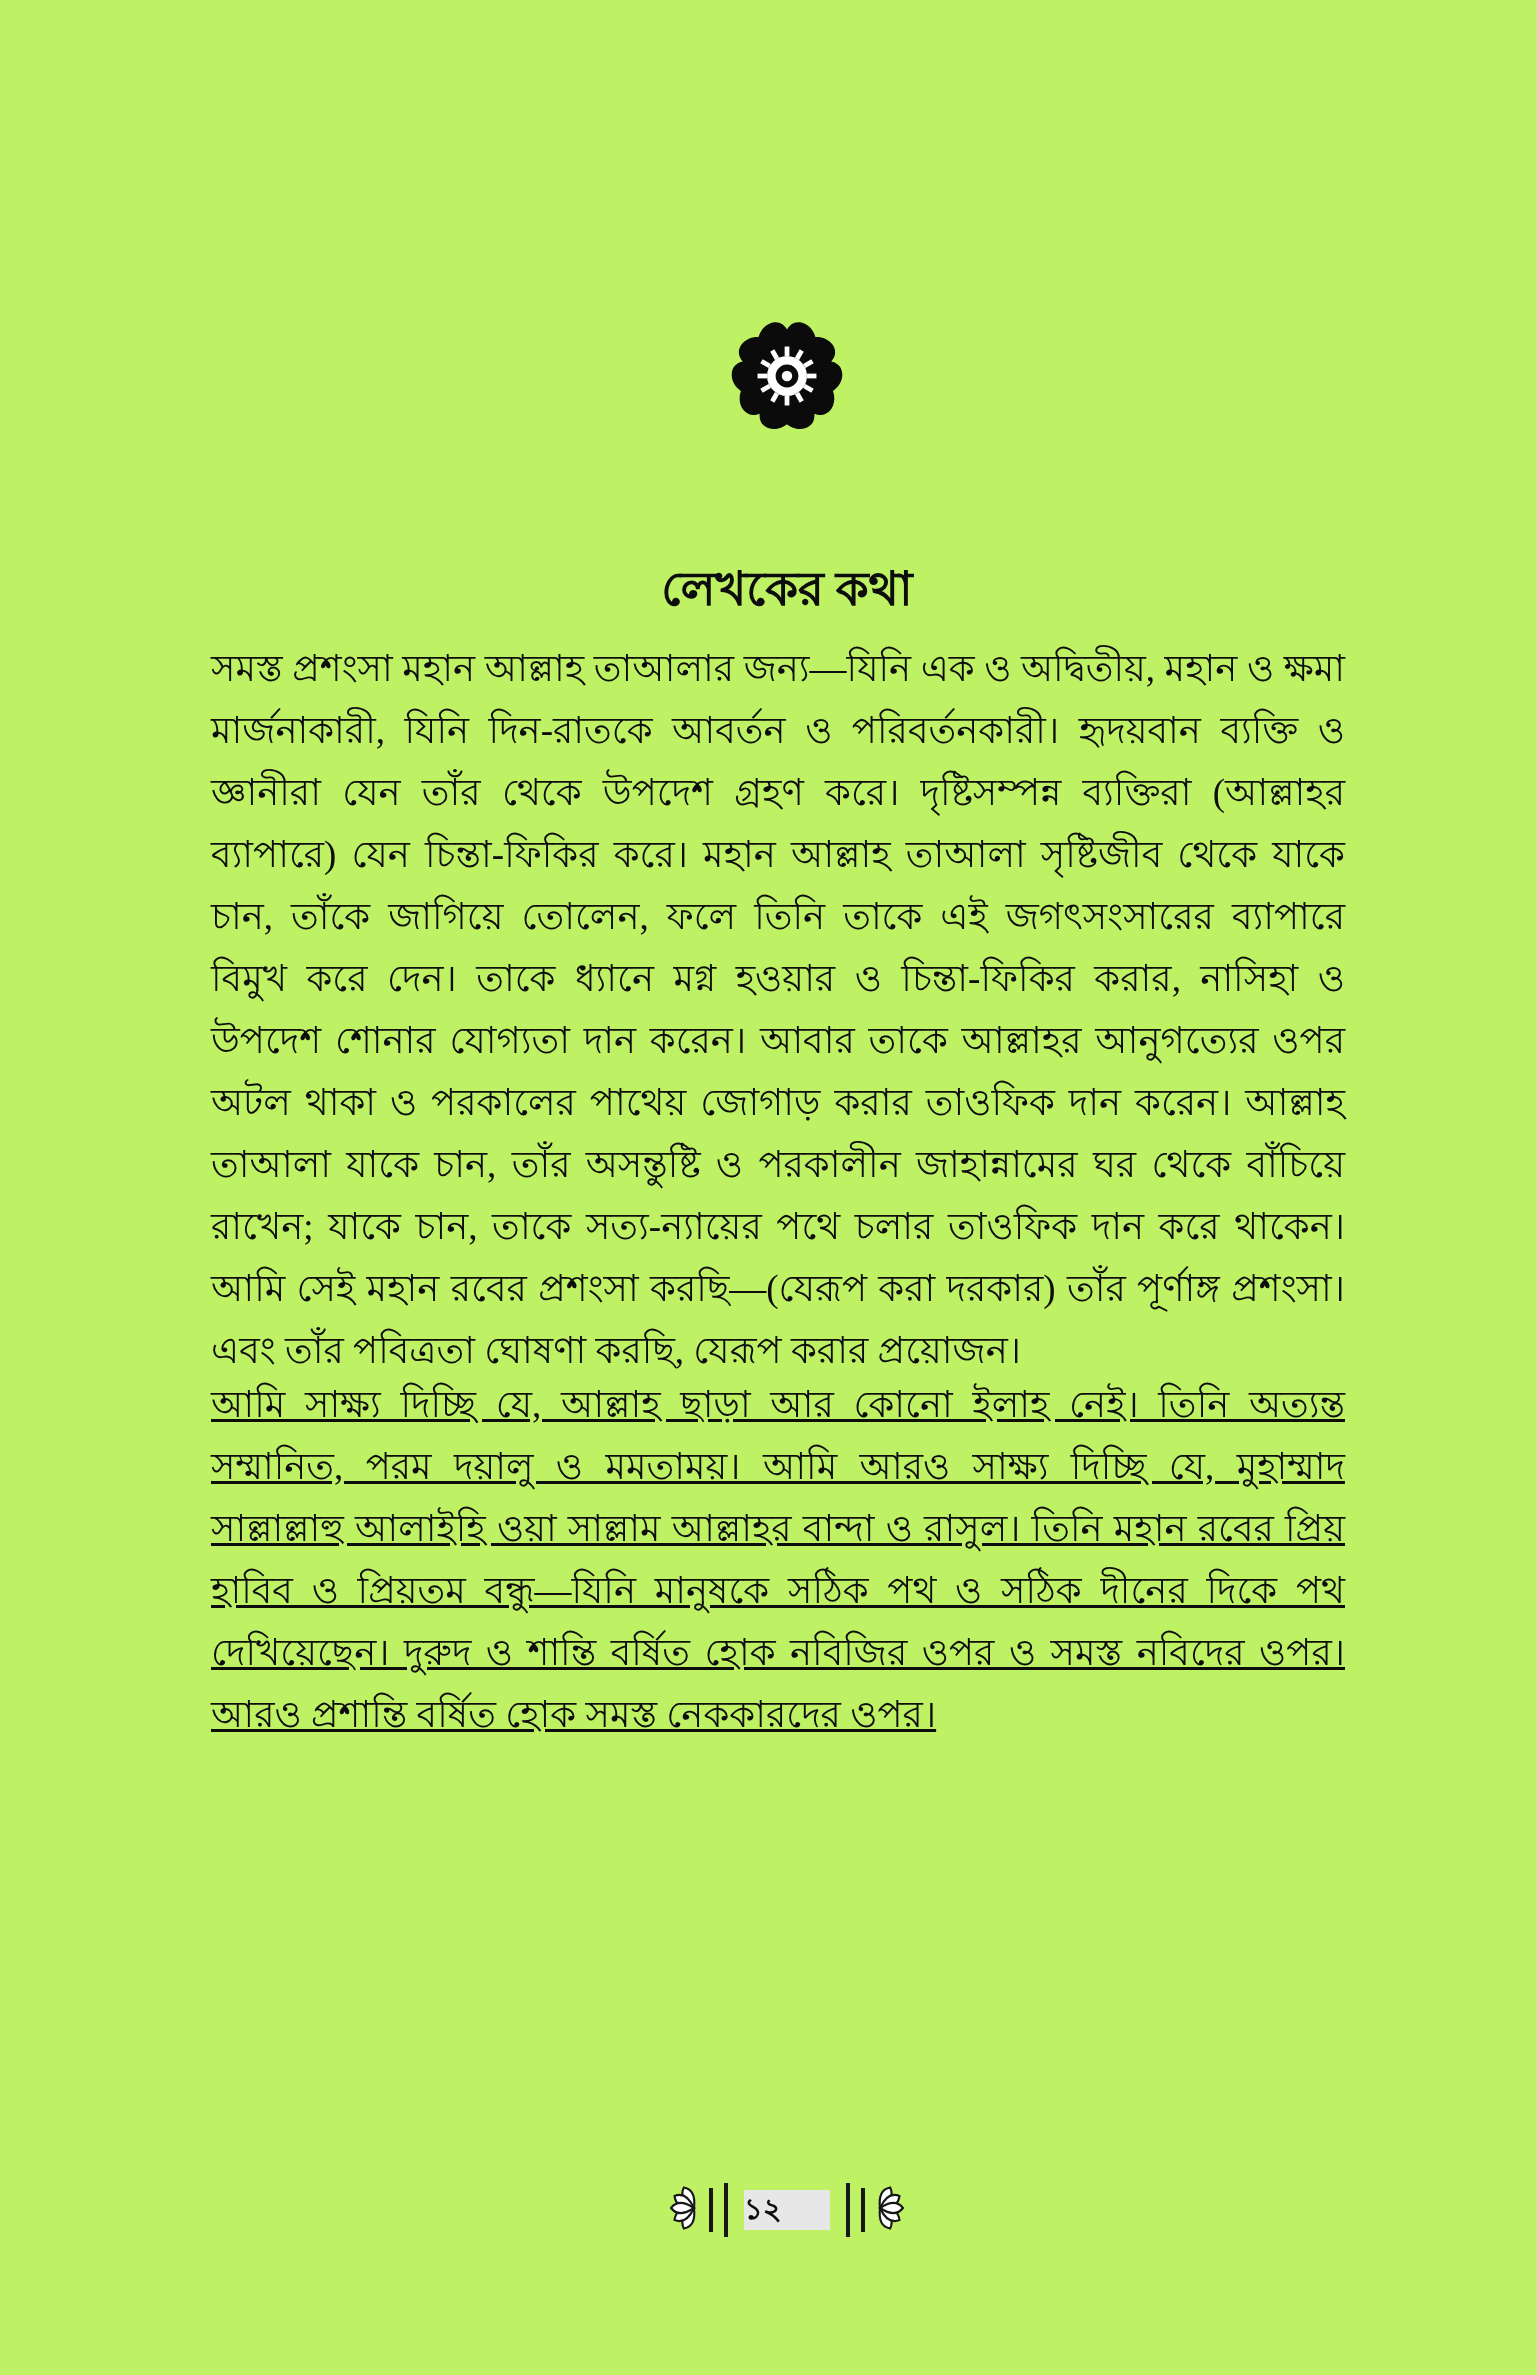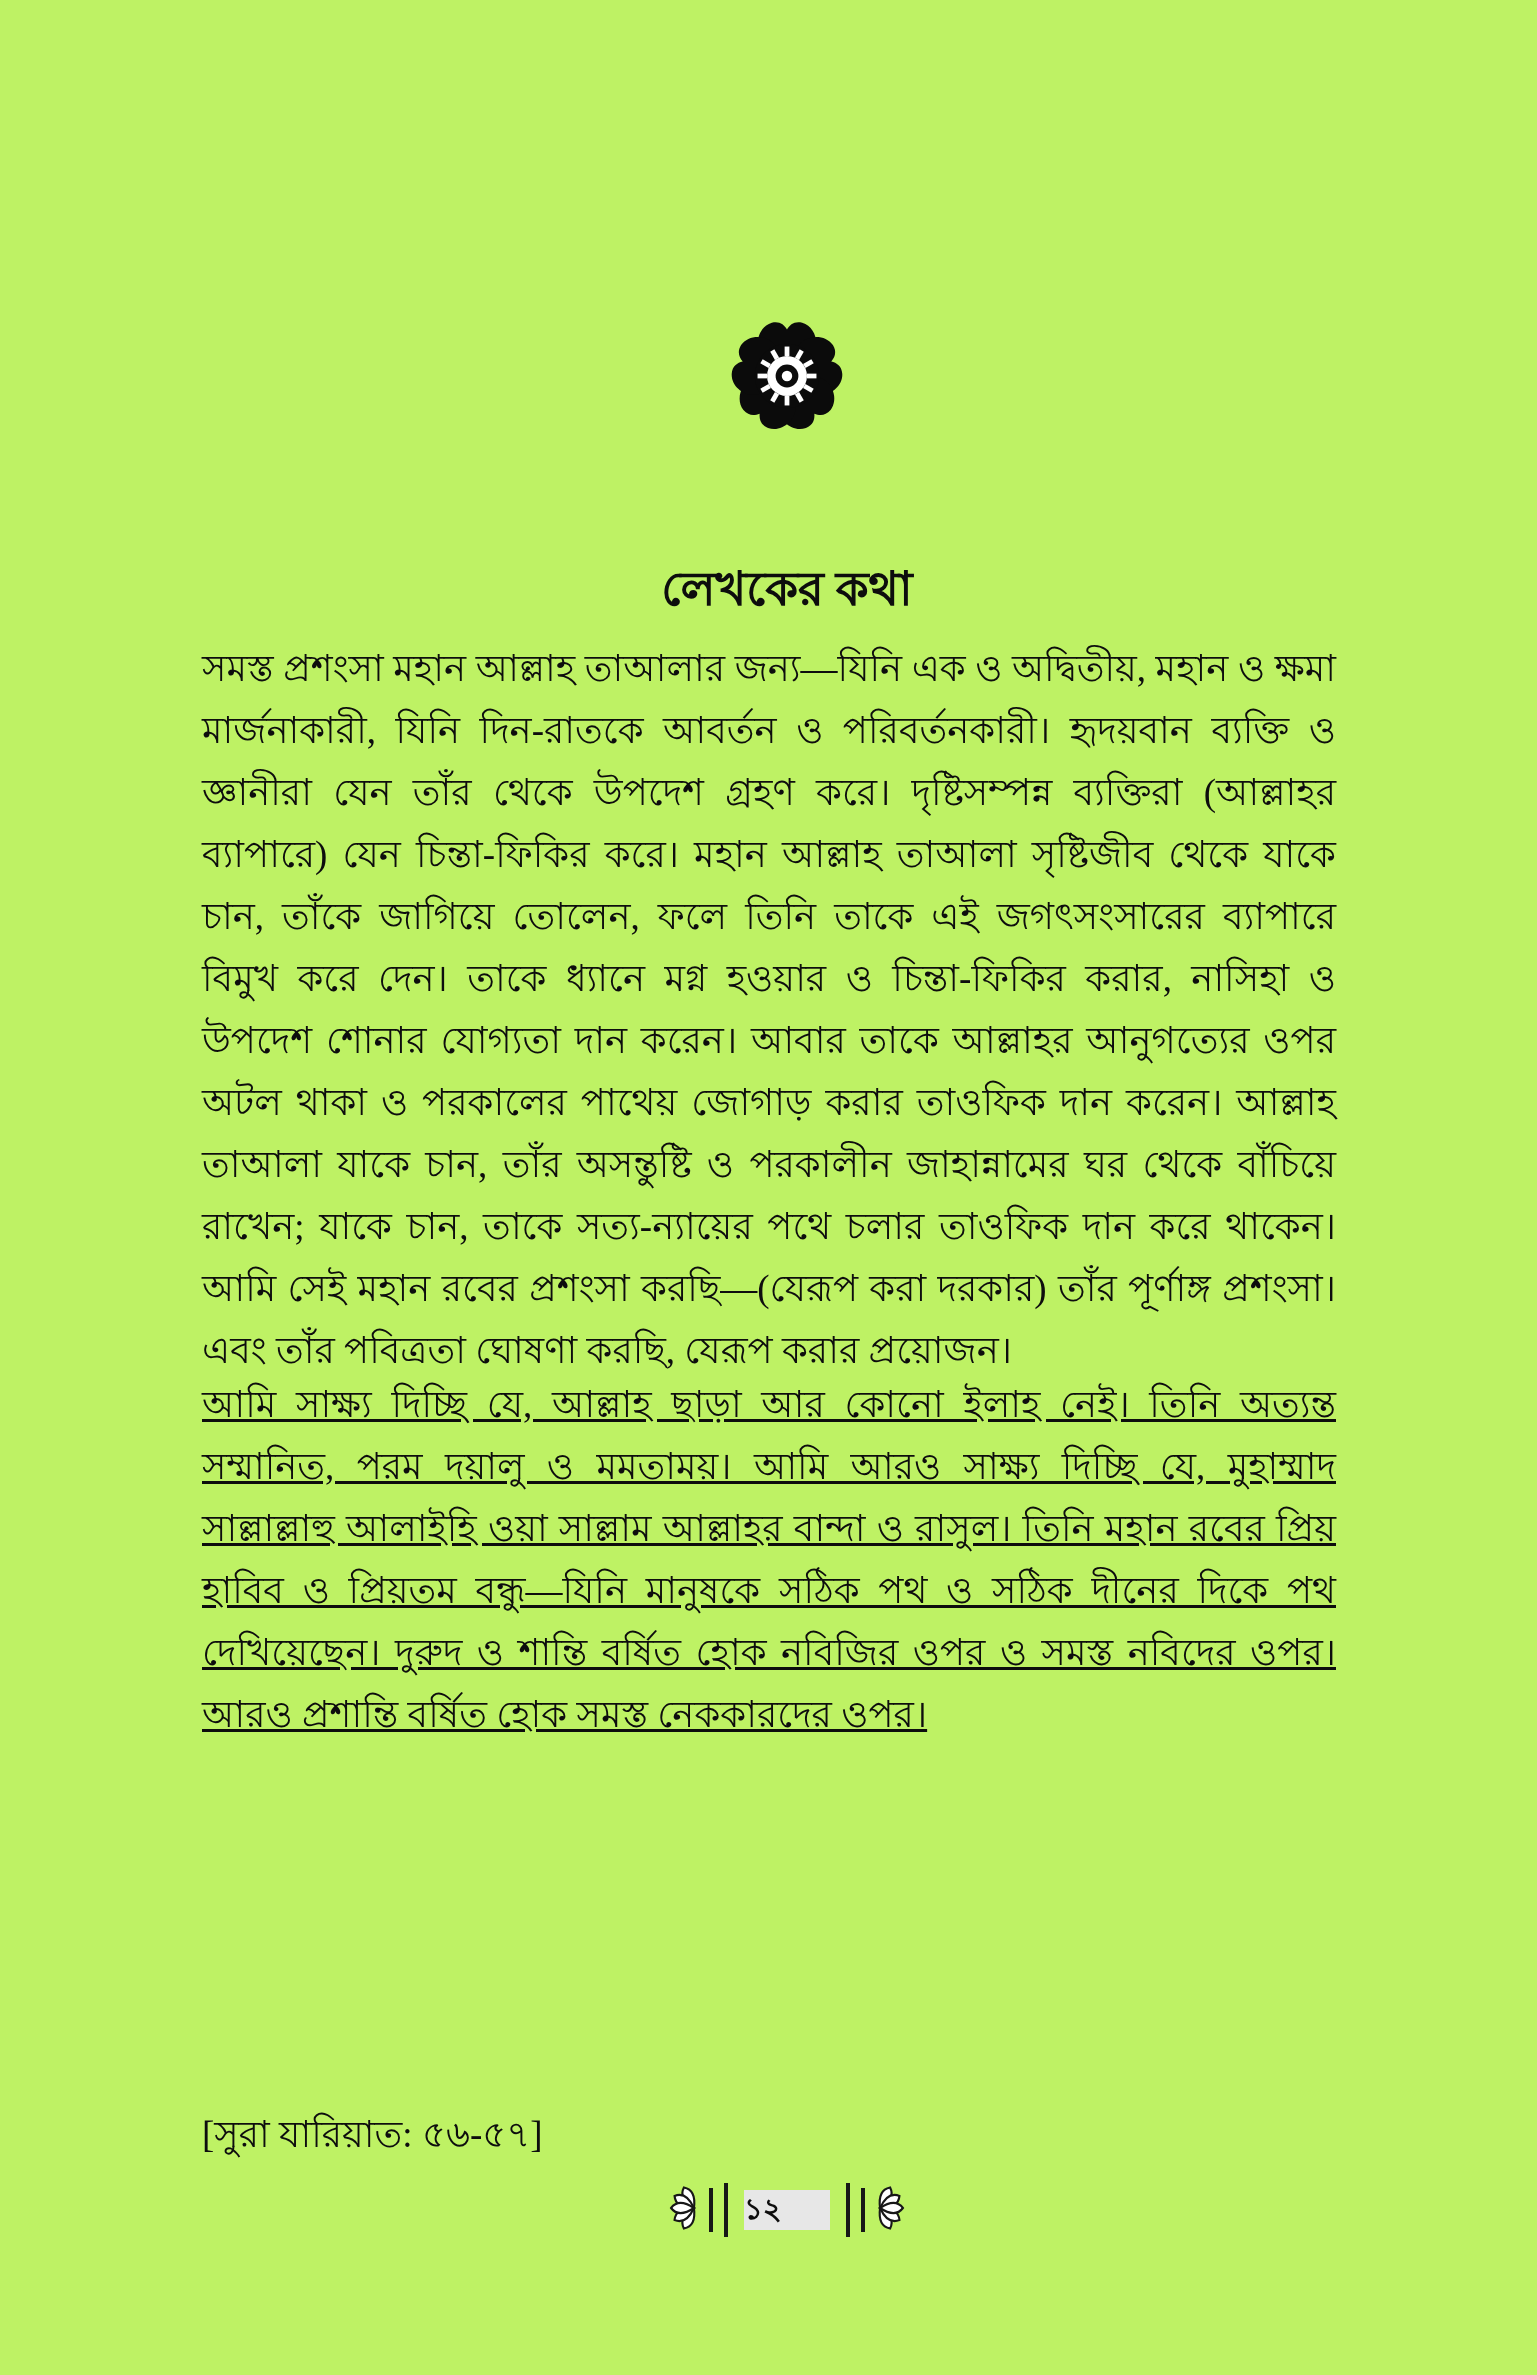--- a/index.html
+++ b/index.html
@@ -25,21 +25,21 @@
     top: 522px;
     left: 0;
     width: 100%;
     text-align: center;
     font-size: 47px;
     font-weight: 700;
     letter-spacing: 0px;
   }
   .body-text {
     position: absolute;
-    left: 202px;
+    left: 211px;
     width: 1134px;
     font-size: 37px;
     line-height: 62px;
     text-align: justify;
     text-justify: inter-word;
   }
   .p1 { top: 601px; }
   .p2 { top: 1337px; text-decoration: underline; }
   .p3 { top: 1725px; text-align: left; }
   .arabic {
@@ -123,21 +123,20 @@
     </svg>
   </div>
 
   <h1 class="title">লেখকের কথা</h1>
 
   <p class="body-text p1">সমস্ত প্রশংসা মহান আল্লাহ তাআলার জন্য—যিনি এক ও অদ্বিতীয়, মহান ও ক্ষমা মার্জনাকারী, যিনি দিন-রাতকে আবর্তন ও পরিবর্তনকারী। হৃদয়বান ব্যক্তি ও জ্ঞানীরা যেন তাঁর থেকে উপদেশ গ্রহণ করে। দৃষ্টিসম্পন্ন ব্যক্তিরা (আল্লাহর ব্যাপারে) যেন চিন্তা-ফিকির করে। মহান আল্লাহ তাআলা সৃষ্টিজীব থেকে যাকে চান, তাঁকে জাগিয়ে তোলেন, ফলে তিনি তাকে এই জগৎসংসারের ব্যাপারে বিমুখ করে দেন। তাকে ধ্যানে মগ্ন হওয়ার ও চিন্তা-ফিকির করার, নাসিহা ও উপদেশ শোনার যোগ্যতা দান করেন। আবার তাকে আল্লাহর আনুগত্যের ওপর অটল থাকা ও পরকালের পাথেয় জোগাড় করার তাওফিক দান করেন। আল্লাহ তাআলা যাকে চান, তাঁর অসন্তুষ্টি ও পরকালীন জাহান্নামের ঘর থেকে বাঁচিয়ে রাখেন; যাকে চান, তাকে সত্য-ন্যায়ের পথে চলার তাওফিক দান করে থাকেন। আমি সেই মহান রবের প্রশংসা করছি—(যেরূপ করা দরকার) তাঁর পূর্ণাঙ্গ প্রশংসা। এবং তাঁর পবিত্রতা ঘোষণা করছি, যেরূপ করার প্রয়োজন।</p>
   <p class="body-text p2">আমি সাক্ষ্য দিচ্ছি যে, আল্লাহ ছাড়া আর কোনো ইলাহ নেই। তিনি অত্যন্ত সম্মানিত, পরম দয়ালু ও মমতাময়। আমি আরও সাক্ষ্য দিচ্ছি যে, মুহাম্মাদ সাল্লাল্লাহু আলাইহি ওয়া সাল্লাম আল্লাহর বান্দা ও রাসুল। তিনি মহান রবের প্রিয় হাবিব ও প্রিয়তম বন্ধু—যিনি মানুষকে সঠিক পথ ও সঠিক দীনের দিকে পথ দেখিয়েছেন। দুরুদ ও শান্তি বর্ষিত হোক নবিজির ওপর ও সমস্ত নবিদের ওপর। আরও প্রশান্তি বর্ষিত হোক সমস্ত নেককারদের ওপর।</p>
 
 
 
-  <p class="reference">[সুরা যারিয়াত: ৫৬-৫৭]</p>
 
   <div class="footer">
     <span>
       <svg width="44" height="58" viewBox="0 0 52 60" aria-hidden="true">
         <g stroke="#171717" stroke-width="2.5" fill="#ffffff">
           <path d="M46,30 Q28,18 19,30 Q28,42 46,30 Z" transform="rotate(-64,46,30)"></path>
           <path d="M46,30 Q28,18 19,30 Q28,42 46,30 Z" transform="rotate(64,46,30)"></path>
           <path d="M46,30 Q28,18 19,30 Q28,42 46,30 Z" transform="rotate(-32,46,30)"></path>
           <path d="M46,30 Q28,18 19,30 Q28,42 46,30 Z" transform="rotate(32,46,30)"></path>
           <path d="M46,30 Q28,18 19,30 Q28,42 46,30 Z"></path>

